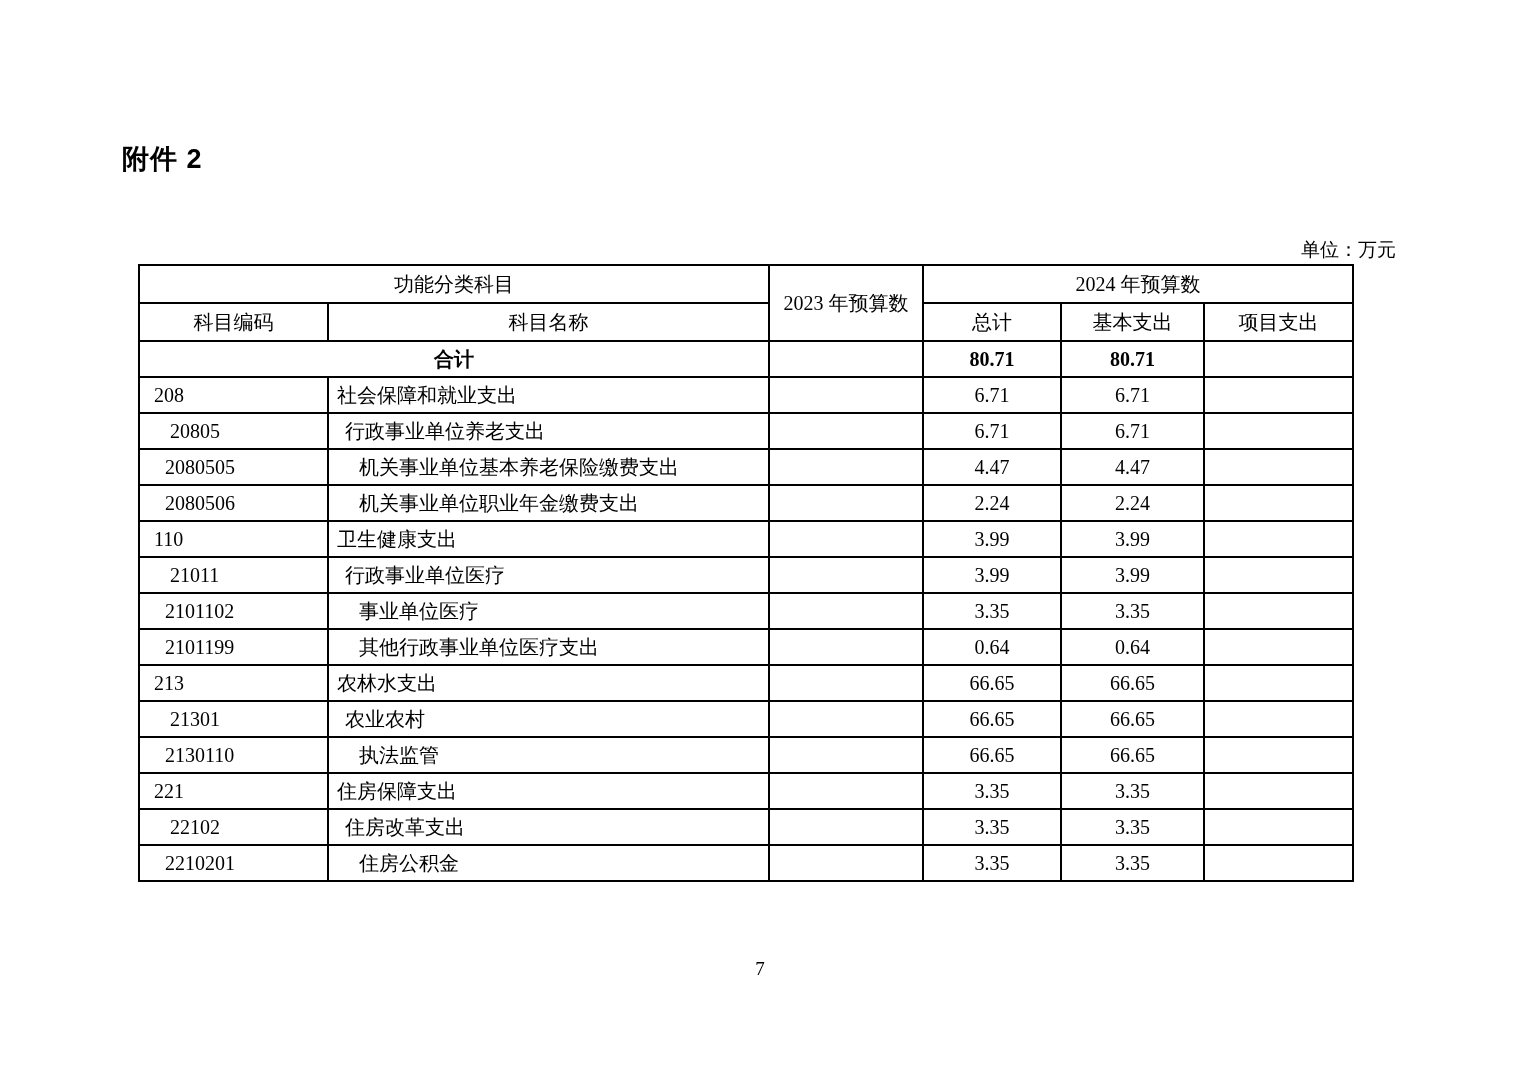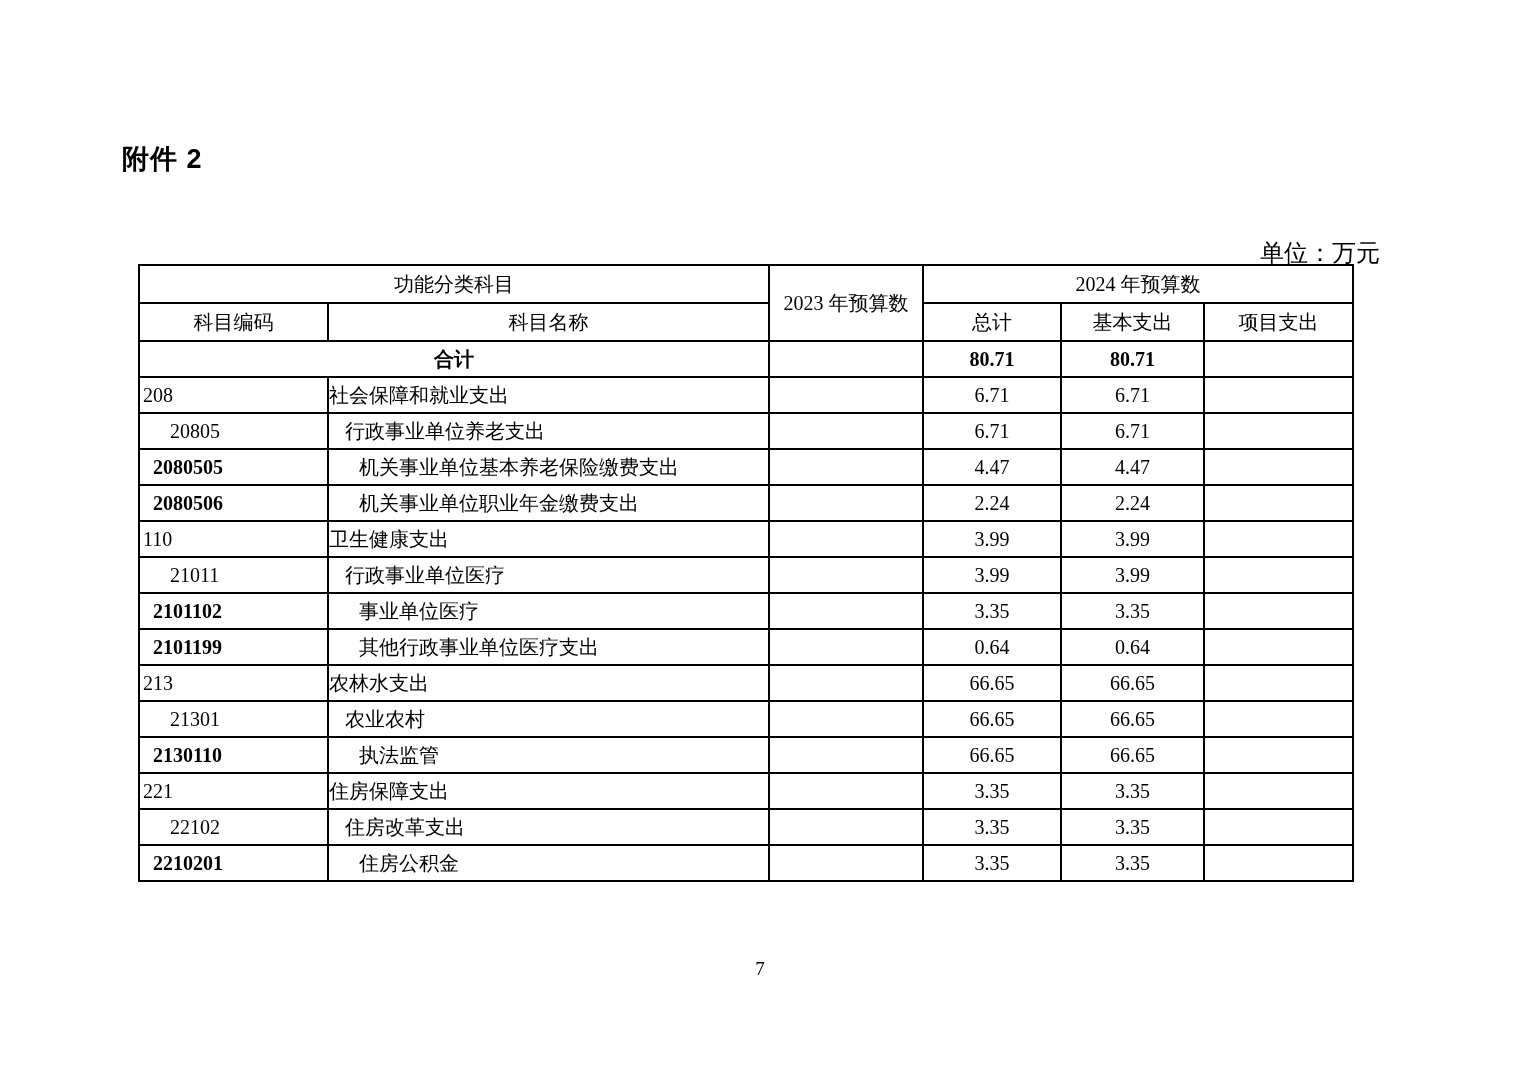--- a/index.html
+++ b/index.html
@@ -31,25 +31,25 @@
     top: 183px;
     width: 1520px;
     text-align: center;
     font-weight: bold;
     font-size: 35px;
     letter-spacing: 1px;
     white-space: nowrap;
   }
   .unit-note {
     position: absolute;
-    left: 138px;
+    left: 154px;
     top: 237px;
     width: 1242px;
     text-align: right;
-    font-size: 24px;
+    font-size: 19px;
   }
   .budget-table {
     position: absolute;
     left: 138px;
     top: 264px;
     width: 1214px;
     border-collapse: collapse;
     table-layout: fixed;
   }
   .budget-table td {
@@ -72,24 +72,24 @@
   .code-cell {
     text-align: left;
     vertical-align: middle;
     font-size: 19px;
   }
   .name-cell {
     text-align: left;
     vertical-align: middle;
     font-size: 19px;
   }
-  .lvl1 .code-cell { padding-left: 3px; }
+  .lvl1 .code-cell { padding-left: 14px; }
   .lvl2 .code-cell { padding-left: 30px; }
-  .lvl3 .code-cell { padding-left: 13px; font-weight: bold; }
-  .lvl1 .name-cell { padding-left: 0; }
+  .lvl3 .code-cell { padding-left: 25px; }
+  .lvl1 .name-cell { padding-left: 8px; }
   .lvl2 .name-cell { padding-left: 16px; }
   .lvl3 .name-cell { padding-left: 30px; }
   .total-row td { font-weight: bold; }
   .page-number {
     position: absolute;
     left: 0;
     top: 958px;
     width: 1520px;
     text-align: center;
     font-size: 19px;

